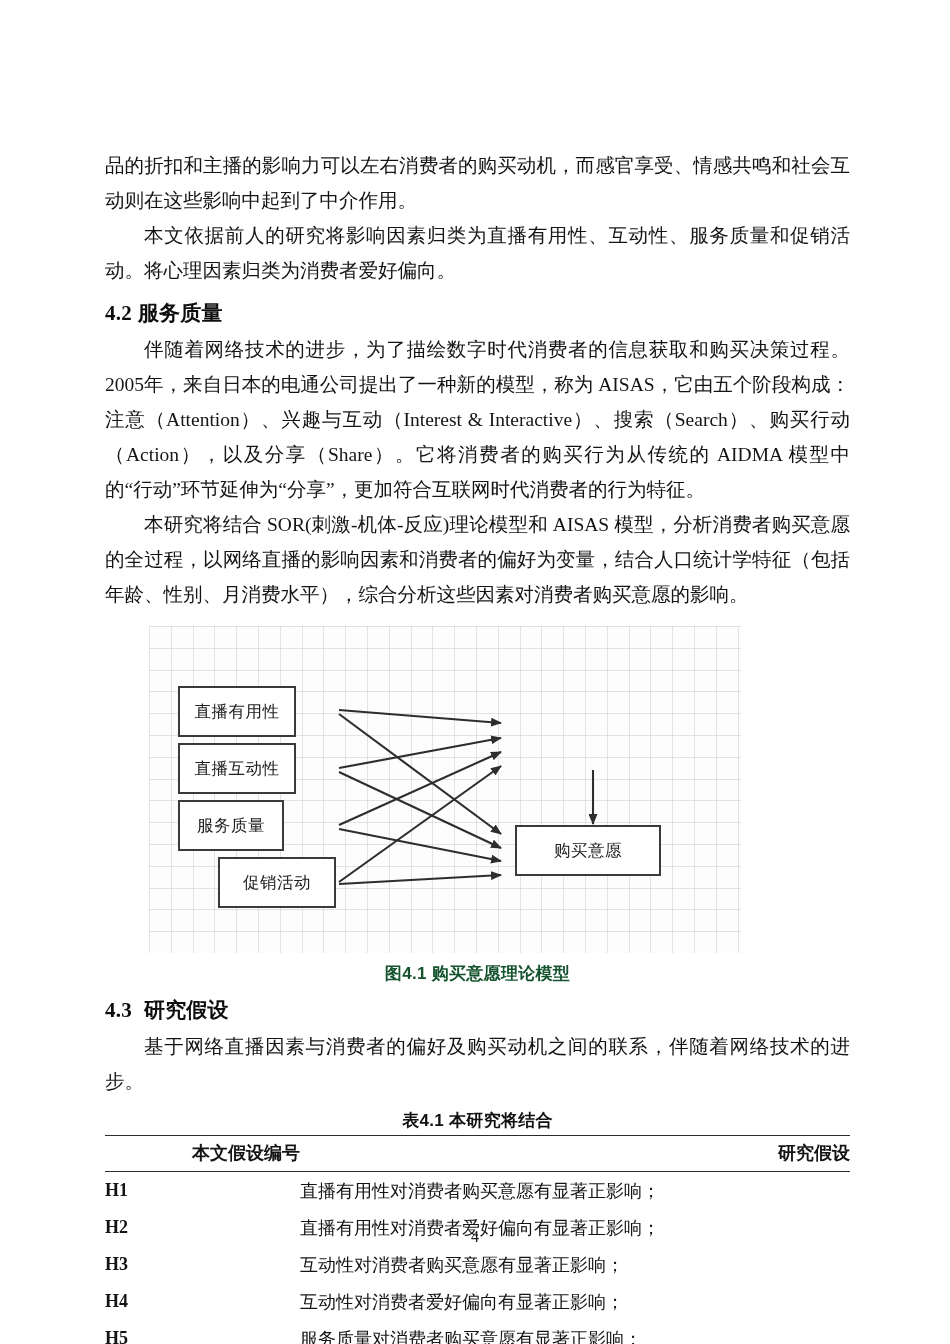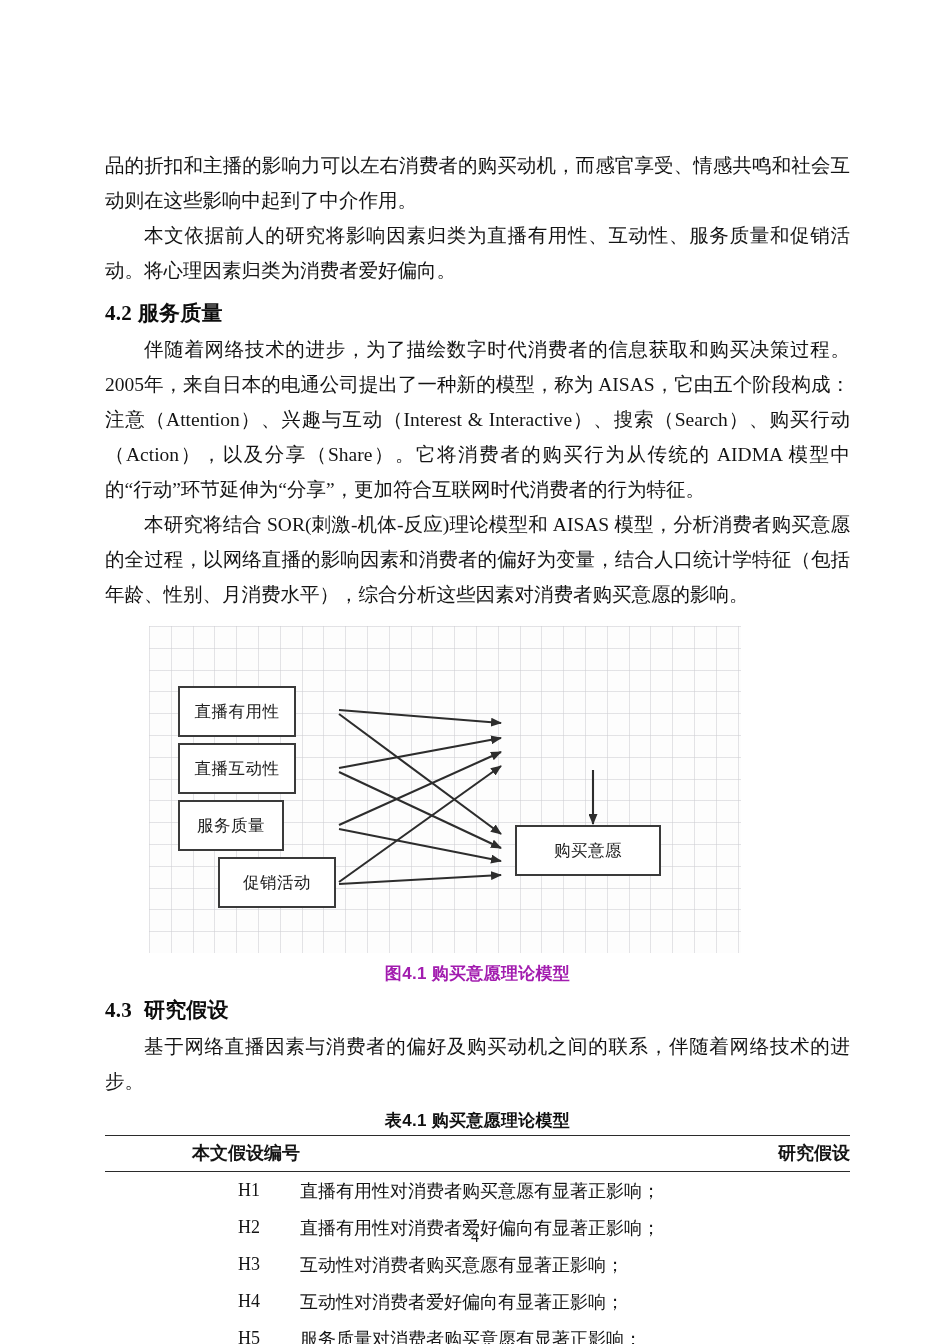--- a/index.html
+++ b/index.html
@@ -110,21 +110,21 @@
     font-size: 16.5px;
     color: #202020;
     letter-spacing: .5px;
   }
 
   .fig-caption {
     text-align: center;
     font-size: 17px;
     font-weight: bold;
     font-family: "Liberation Sans", "DejaVu Sans", sans-serif;
-    color: #a21caf;
+    color: #14532d;
     margin: 6px 0 0 0;
     letter-spacing: .3px;
   }
   .tbl-caption {
     text-align: center;
     font-size: 17px;
     font-weight: bold;
     font-family: "Liberation Sans", "DejaVu Sans", sans-serif;
     color: #101010;
     margin: 10px 0 3px 0;
@@ -147,21 +147,21 @@
     border-bottom: 1.4px solid #2b2b2b;
   }
   table.hyp-table tbody td {
     padding: 6.5px 0;
     border: none;
   }
   table.hyp-table tbody tr:last-child td {
     border-bottom: 1.8px solid #2b2b2b;
   }
   .col-id { width: 195px; }
-  .cell-id { text-align: right; padding-right: 40px !important; }
+  .cell-id { text-align: left; padding-right: 40px !important; font-weight: bold; }
   .th-id { padding-left: 6px; }
   .th-desc, .cell-desc { padding-left: 8px; }
 
   
   .footer-page {
     position: absolute;
     left: 0;
     top: 1228px;
     width: 950px;
     text-align: center;
@@ -244,21 +244,21 @@
 
     <div class="fig-caption">图4.1  购买意愿理论模型</div>
 
     <h2 class="section-heading">
       <span class="num">4.3</span>
       &nbsp;<span>研究假设</span>
     </h2>
 
     <p class="body-par indent">基于网络直播因素与消费者的偏好及购买动机之间的联系，伴随着网络技术的进步。</p>
 
-    <div class="tbl-caption">表4.1  购买意愿理论模型</div>
+    <div class="tbl-caption">表4.1  本研究将结合</div>
 
     <table class="hyp-table">
       <thead>
         <tr>
           <th class="col-id th-id">本文假设编号</th>
           <th class="th-desc">研究假设</th>
         </tr>
       </thead>
       <tbody>
         <tr>

